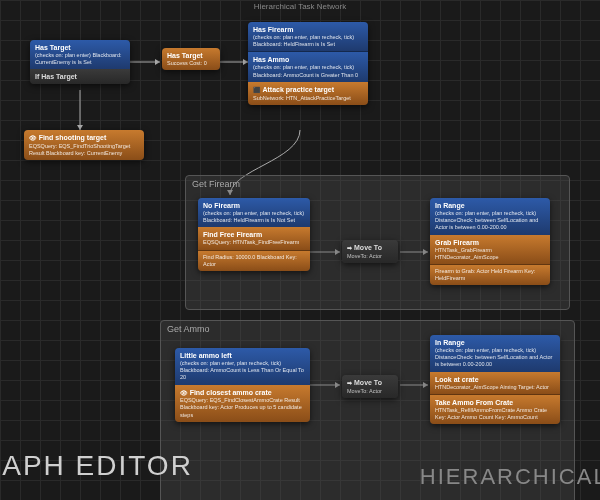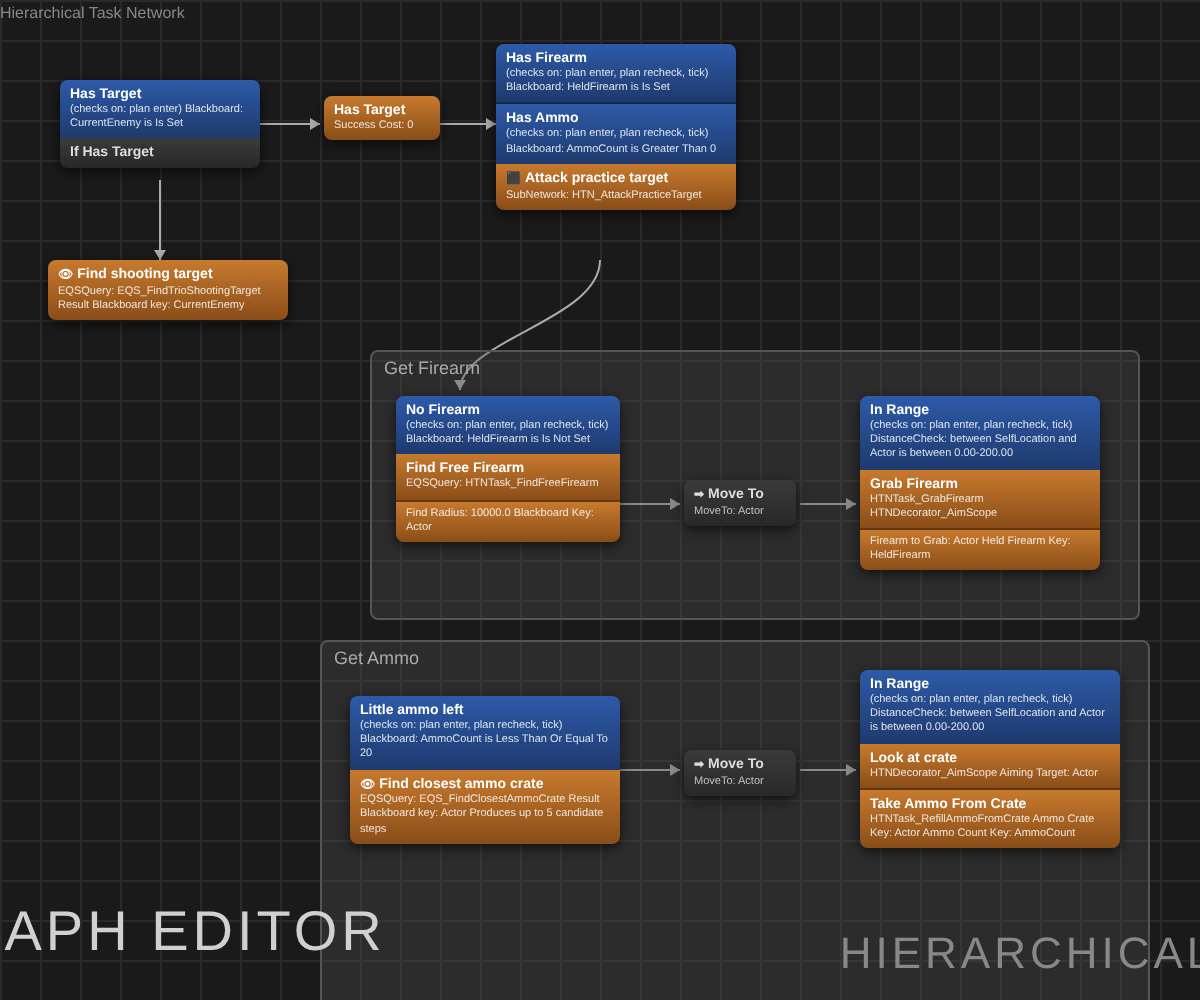--- a/index.html
+++ b/index.html
@@ -11,21 +11,21 @@
     color: #ccc;
     overflow: hidden;
     position: relative;
     background-image:
       linear-gradient(#2a2a2a 1px, transparent 1px),
       linear-gradient(90deg, #2a2a2a 1px, transparent 1px);
     background-size: 20px 20px;
   }
   .top-title {
     position: absolute; top: 2px; left: 0; right: 0;
-    color: #888; font-size: 8px;
+    text-align: center; color: #888; font-size: 8px;
   }
   .canvas { position: absolute; inset: 0; padding-left: 15px; }
   svg.wires { position: absolute; inset: 0; width: 600px; height: 500px; pointer-events: none; }
   svg.wires path { stroke: #aaa; stroke-width: 1; fill: none; }
   svg.wires polygon { fill: #aaa; }
 
   .node {
     position: absolute;
     border-radius: 4px;
     overflow: hidden;

